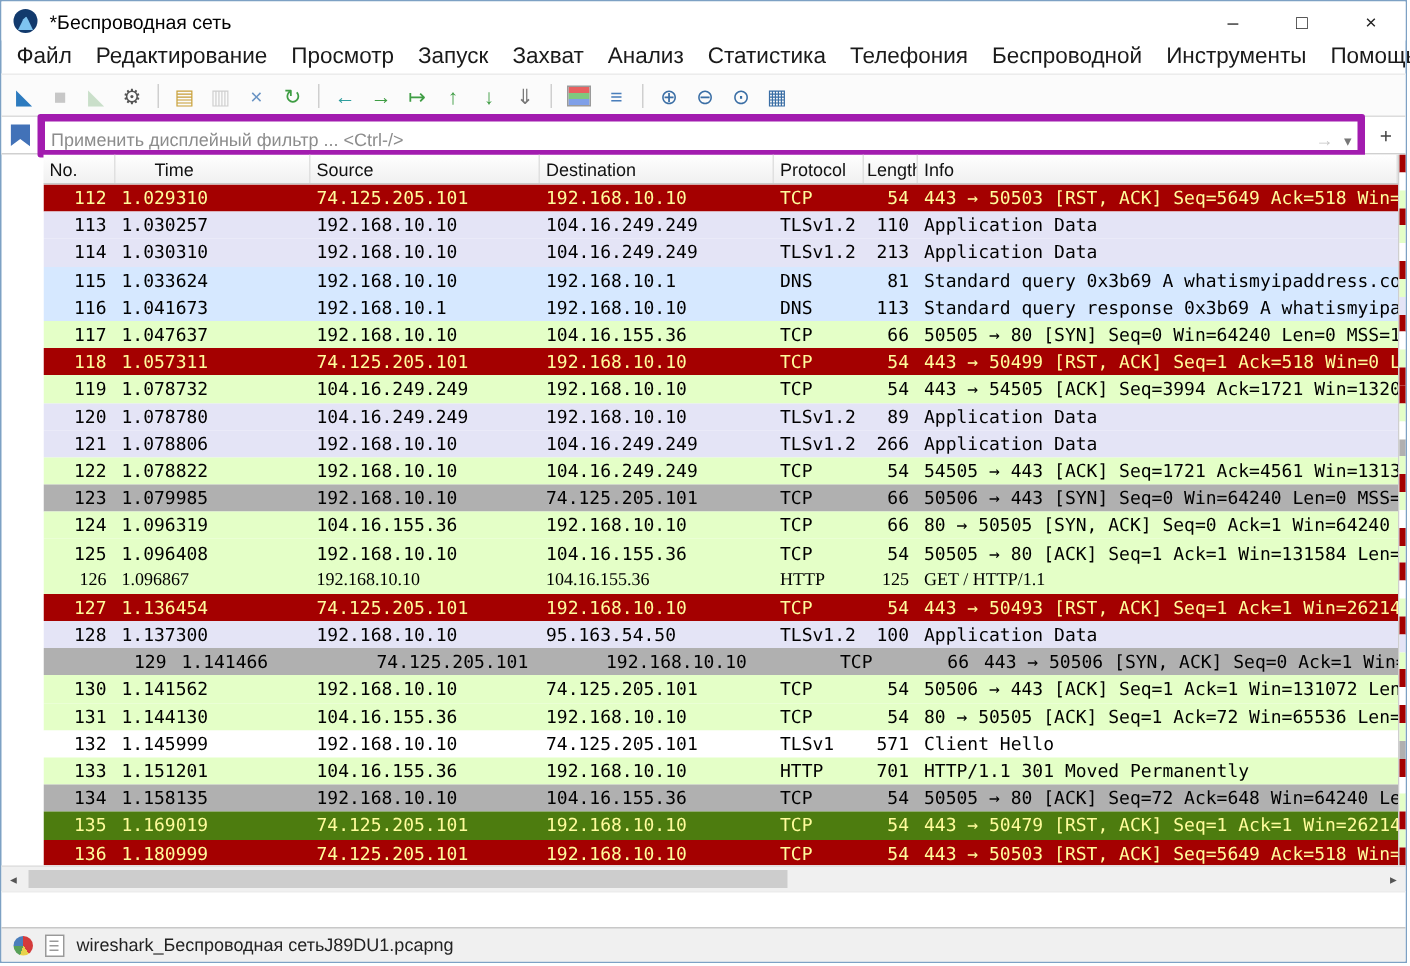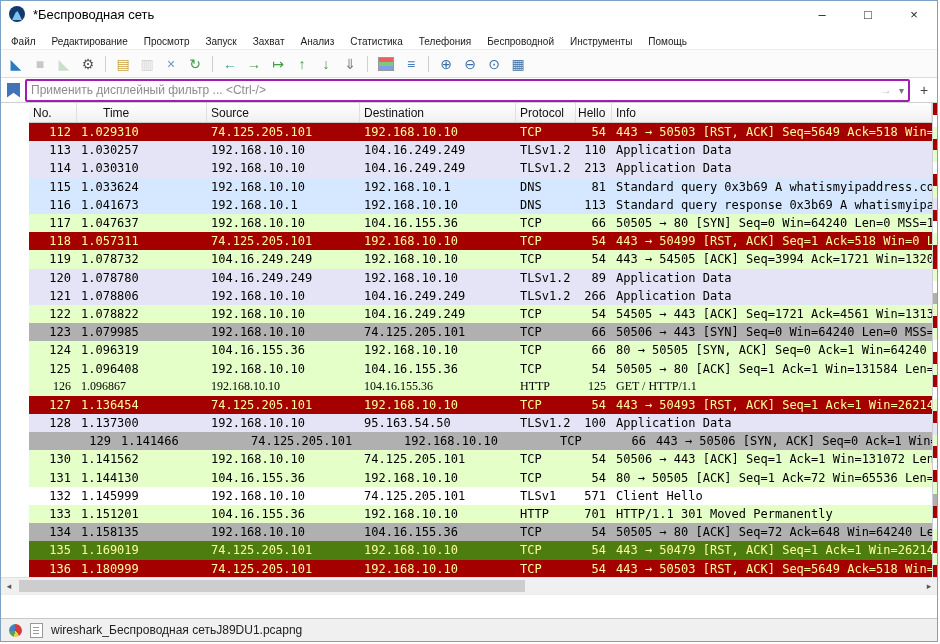--- a/index.html
+++ b/index.html
@@ -9,38 +9,38 @@
   
   .titlebar{height:26px;flex:0 0 26px;display:flex;align-items:center;padding-left:8px;gap:8px;background:#fff;}
   .ws-logo{width:16px;height:16px;border-radius:50%;background:#123a6d;position:relative;overflow:hidden;}
   .ws-logo::after{content:"";position:absolute;left:3px;bottom:2px;width:10px;height:9px;background:#7ec3f0;
     clip-path:polygon(0 100%,35% 20%,55% 0,70% 30%,100% 100%);}
   .title{font-size:13px;color:#000;}
   .win-controls{margin-left:auto;display:flex;height:100%;}
   .win-btn{width:46px;display:flex;align-items:center;justify-content:center;font-size:13px;color:#222;}
 
   
-  .menubar{height:22px;flex:0 0 22px;display:flex;align-items:flex-end;padding-left:2px;font-size:10px;color:#1a1a1a;}
+  .menubar{height:22px;flex:0 0 22px;display:flex;align-items:flex-start;padding-left:2px;font-size:15px;color:#1a1a1a;}
   .menu-item{padding:2px 8px;}
 
   
   .toolbar{height:27px;flex:0 0 27px;display:flex;align-items:center;padding-left:4px;gap:2px;
     border-top:1px solid #ececec;border-bottom:1px solid #dcdcdc;background:#fbfbfb;}
   .tb-btn{width:22px;height:22px;display:flex;align-items:center;justify-content:center;font-size:14px;}
   .tb-btn.disabled{opacity:.45;}
   .tb-sep{width:1px;height:16px;background:#cfcfcf;margin:0 4px;}
   .tb-stripes{width:14px;height:12px;border:1px solid #9a9a9a;margin:0 4px;
     background:linear-gradient(#e86060 0 33%,#7fc97f 33% 66%,#7f9fe8 66% 100%);}
 
   
   .filterbar{height:25px;flex:0 0 25px;display:flex;align-items:center;padding:2px 4px;gap:5px;
     border-bottom:1px solid #d0d0d0;background:#fff;box-sizing:border-box;}
   .filter-bookmark{width:13px;height:15px;background:#4272b8;margin-left:2px;
     clip-path:polygon(0 0,100% 0,100% 100%,50% 68%,0 100%);}
-  .filter-input{flex:1;height:19px;border:2px solid #a21caf;border-radius:2px;display:flex;align-items:center;
+  .filter-input{flex:1;height:19px;border:5px solid #a21caf;border-radius:2px;display:flex;align-items:flex-end;
     padding:0 4px;background:#fff;}
   .filter-placeholder{color:#8c8c8c;font-size:12px;flex:1;white-space:nowrap;overflow:hidden;}
   .filter-apply{color:#c6c6c6;font-size:12px;margin-right:7px;}
   .filter-dd{color:#777;font-size:10px;}
   .filter-add{width:18px;height:19px;display:flex;align-items:center;justify-content:center;font-size:14px;color:#444;}
 
   
   .content{display:flex;flex:0 0 474px;overflow:hidden;}
   .packet-area{width:903px;flex:0 0 903px;display:flex;flex-direction:column;overflow:hidden;padding-left:28px;}
   .table-header{height:19px;flex:0 0 19px;display:flex;background:linear-gradient(#ffffff,#f0f0f0);
@@ -144,21 +144,21 @@
   </div>
 
   <div class="content">
     <div class="packet-area">
       <div class="table-header">
           <div class="th" style="flex: 0 0 48px; padding-left: 4px;">No.</div>
           <div class="th" style="flex: 0 0 130px; padding-left: 26px;">Time</div>
           <div class="th" style="flex: 0 0 153px; padding-left: 4px;">Source</div>
           <div class="th" style="flex: 0 0 156px; padding-left: 4px;">Destination</div>
           <div class="th" style="flex: 0 0 60px; padding-left: 4px;">Protocol</div>
-          <div class="th" style="flex: 0 0 36px; padding-left: 2px;">Hello</div>
+          <div class="th" style="flex: 0 0 36px; padding-left: 2px;">Length</div>
           <div class="th" style="flex: 1 1 0%; padding-left: 4px;">Info</div>
         </div>
       <div class="rows">
           <div class="prow" style="background: rgb(164, 0, 0); color: rgb(255, 252, 156);">
             <div class="cell" style="flex: 0 0 48px; justify-content: flex-end; padding-right: 6px;">112</div>
             <div class="cell" style="flex: 0 0 130px; padding-left: 4px;">1.029310</div>
             <div class="cell" style="flex: 0 0 153px; padding-left: 4px;">74.125.205.101</div>
             <div class="cell" style="flex: 0 0 156px; padding-left: 4px;">192.168.10.10</div>
             <div class="cell" style="flex: 0 0 60px; padding-left: 4px;">TCP</div>
             <div class="cell" style="flex: 0 0 36px; justify-content: flex-end; padding-right: 6px;">54</div>

